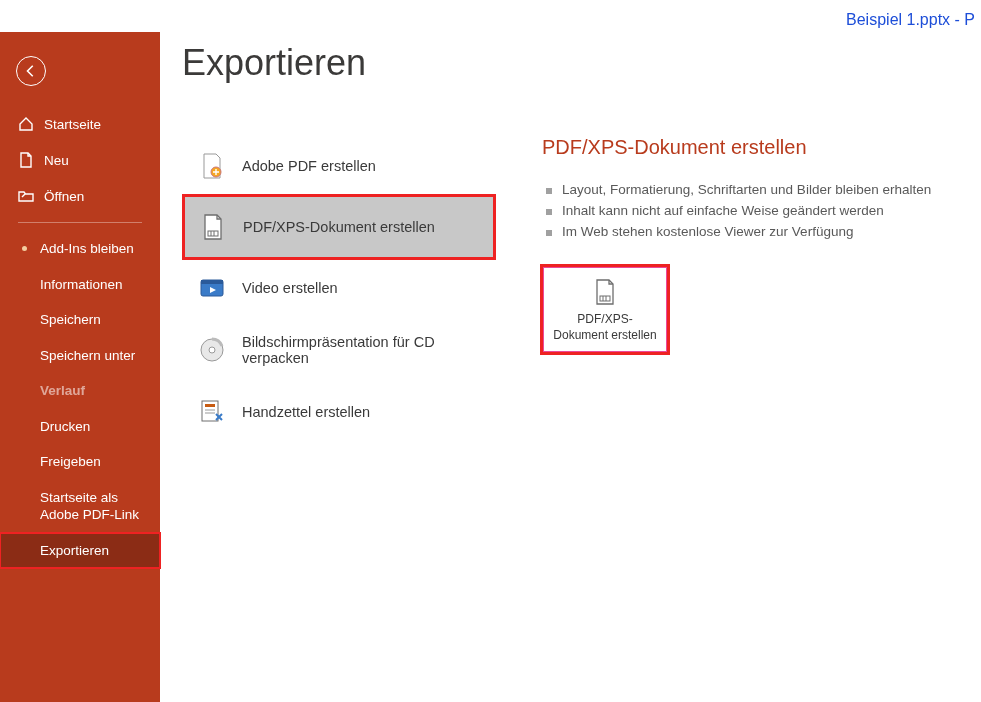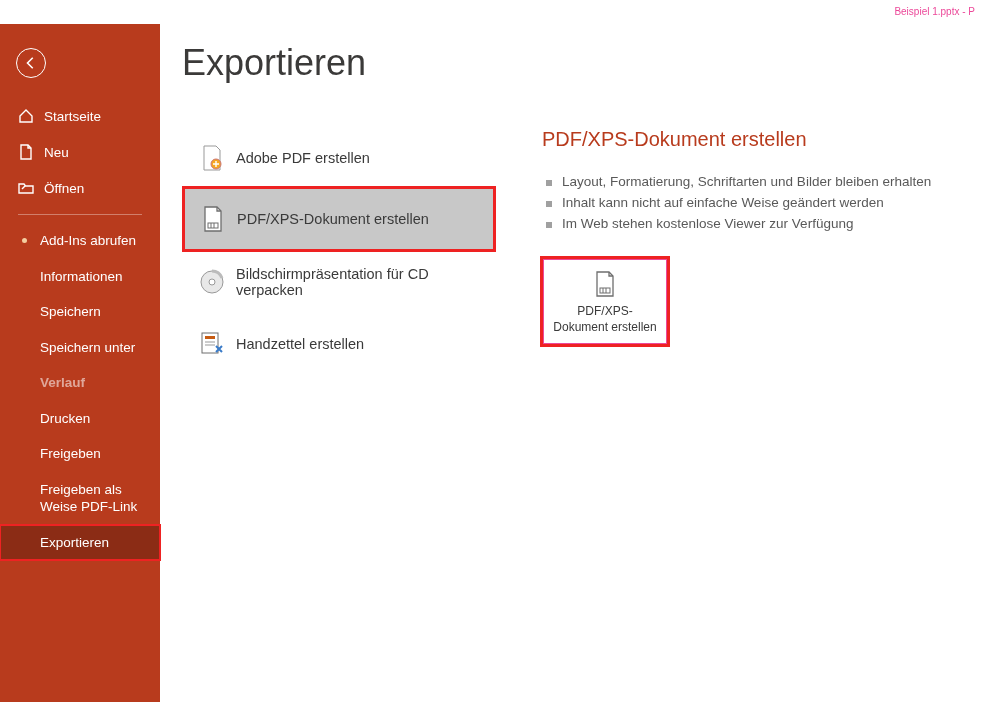--- a/index.html
+++ b/index.html
@@ -9,24 +9,25 @@
   height: 702px;
   overflow: hidden;
   display: flex;
   flex-direction: column;
   background: #fff;
 }
 .titlebar {
   height: 24px;
   background: #fff;
   text-align: center;
-  font-size: 10px;
-  color: #ec4899;
+  font-size: 16px;
+  color: #1d4ed8;
   line-height: 24px;
   position: relative;
+  margin-top: 8px;
 }
 .titlebar-text {
   position: absolute;
   right: 0;
   padding-right: 6px;
 }
 .main {
   flex: 1;
   display: flex;
   min-height: 0;
@@ -108,21 +109,21 @@
   width: 310px;
   margin-top: 74px;
 }
 .col-right {
   flex: 1;
   margin-top: 74px;
 }
 .export-option {
   display: flex;
   align-items: center;
-  gap: 10px;
+  gap: 16px;
   padding: 16px 14px;
   cursor: pointer;
   font-size: 14.5px;
   color: #3a3a3a;
   min-height: 58px;
 }
 .export-option .icon-wrap {
   width: 28px;
   height: 28px;
   display: flex;
@@ -215,28 +216,28 @@
         <div class="nav-item with-icon">
           <svg width="16" height="16" viewBox="0 0 16 16">
             <path d="M1 4 H6 L7.5 6 H15 V13 H1 Z" fill="none" stroke="#fff" stroke-width="1.4"></path>
             <path d="M4 9 L7 6" stroke="#fff" stroke-width="1.4"></path>
           </svg>
           <span>Öffnen</span>
         </div>
       </div>
     <div class="nav-divider"></div>
     <div class="nav-section" id="nav-secondary">
-        <div class="nav-sub has-dot">Add-Ins abrufen</div>
+        <div class="nav-sub has-dot">Add-Ins bleiben</div>
         <div class="nav-sub">Informationen</div>
         <div class="nav-sub">Speichern</div>
         <div class="nav-sub">Speichern unter</div>
         <div class="nav-sub muted">Verlauf</div>
         <div class="nav-sub">Drucken</div>
         <div class="nav-sub">Freigeben</div>
-        <div class="nav-sub">Freigeben als Weise PDF-Link</div>
+        <div class="nav-sub">Startseite als Adobe PDF-Link</div>
         <div class="nav-sub active">Exportieren</div>
       </div>
   </aside>
 
   <div class="content">
     <h1 class="heading">Exportieren</h1>
 
     <div class="col-left" id="export-options">
         <div class="export-option">
           <span class="icon-wrap">
@@ -252,20 +253,30 @@
           <span class="icon-wrap">
             <svg width="28" height="28" viewBox="0 0 28 28">
               <path d="M6 2 H18 L22 6 V26 H6 Z" fill="#fff" stroke="#6e6e6e" stroke-width="1.3"></path>
               <path d="M18 2 V6 H22" fill="none" stroke="#6e6e6e" stroke-width="1.3"></path>
               <rect x="9" y="18" width="10" height="5" fill="none" stroke="#6e6e6e"></rect>
               <line x1="12" y1="18" x2="12" y2="23" stroke="#6e6e6e"></line>
               <line x1="15" y1="18" x2="15" y2="23" stroke="#6e6e6e"></line>
             </svg>
           </span>
           <span>PDF/XPS-Dokument erstellen</span>
+        </div>
+        <div class="export-option">
+          <span class="icon-wrap">
+            <svg width="28" height="28" viewBox="0 0 28 28">
+              <rect x="3" y="6" width="22" height="16" rx="2" fill="#3a7bc8" stroke="#2a5a9a"></rect>
+              <rect x="3" y="6" width="22" height="4" fill="#2a5a9a"></rect>
+              <polygon points="12,13 12,19 18,16" fill="#fff"></polygon>
+            </svg>
+          </span>
+          <span>Video erstellen</span>
         </div>
         <div class="export-option">
           <span class="icon-wrap">
             <svg width="28" height="28" viewBox="0 0 28 28">
               <circle cx="14" cy="14" r="11" fill="#e8e8e8" stroke="#999"></circle>
               <circle cx="14" cy="14" r="3" fill="#fff" stroke="#999"></circle>
               <path d="M14 3 A11 11 0 0 1 24 10" fill="none" stroke="#bbb" stroke-width="3"></path>
             </svg>
           </span>
           <span>Bildschirmpräsentation für CD verpacken</span>

